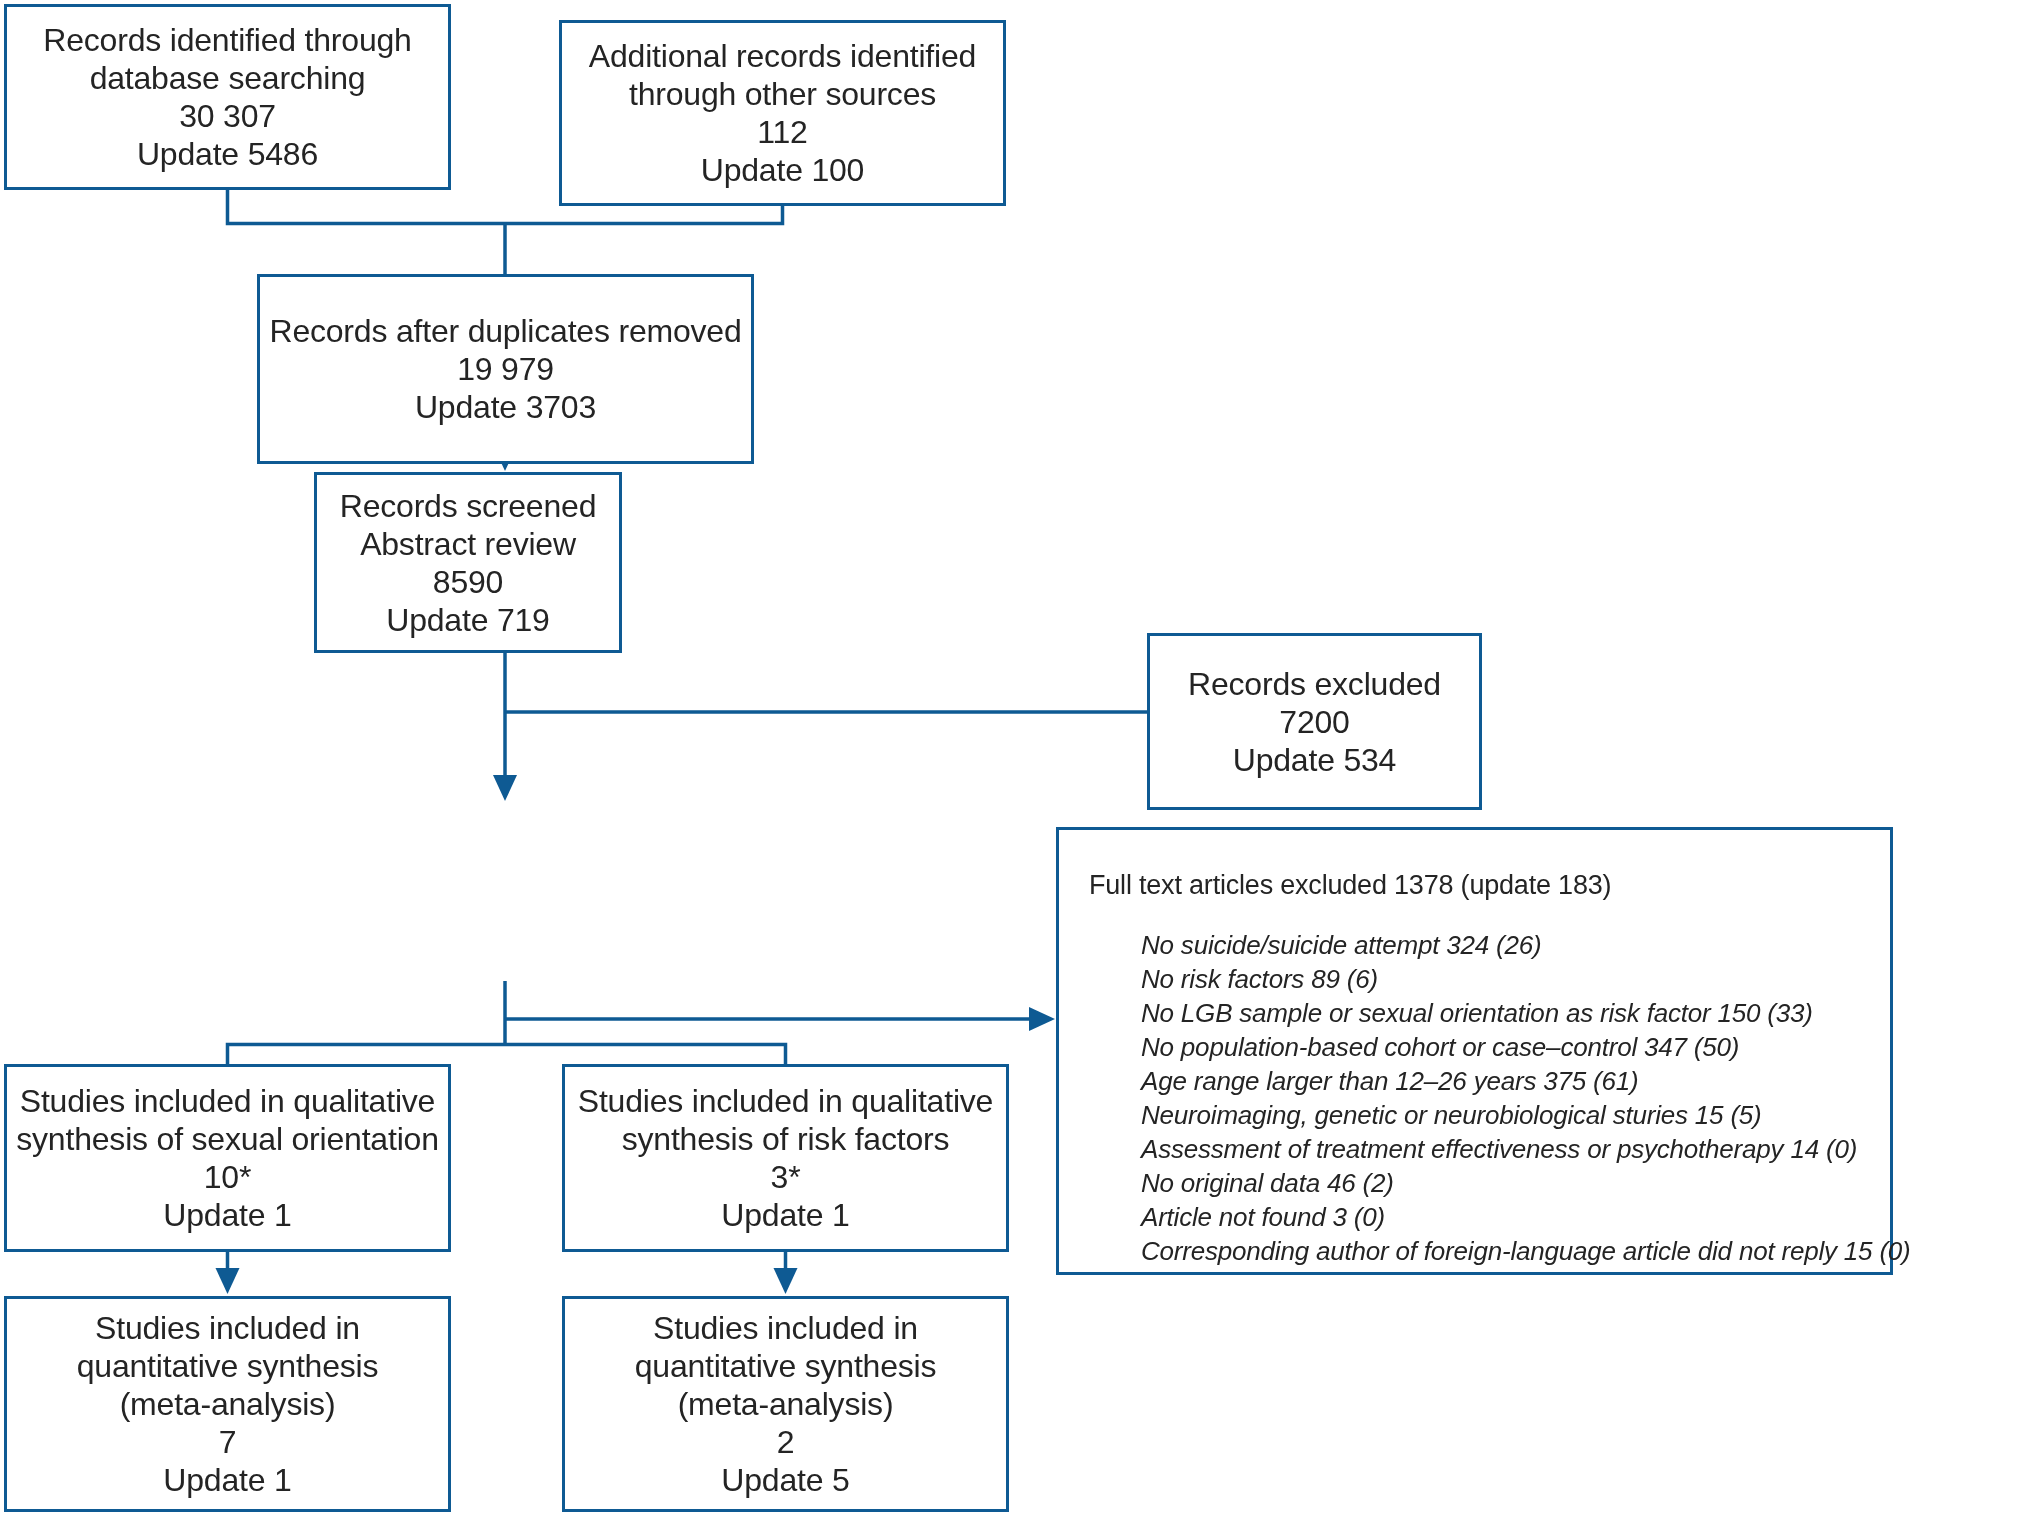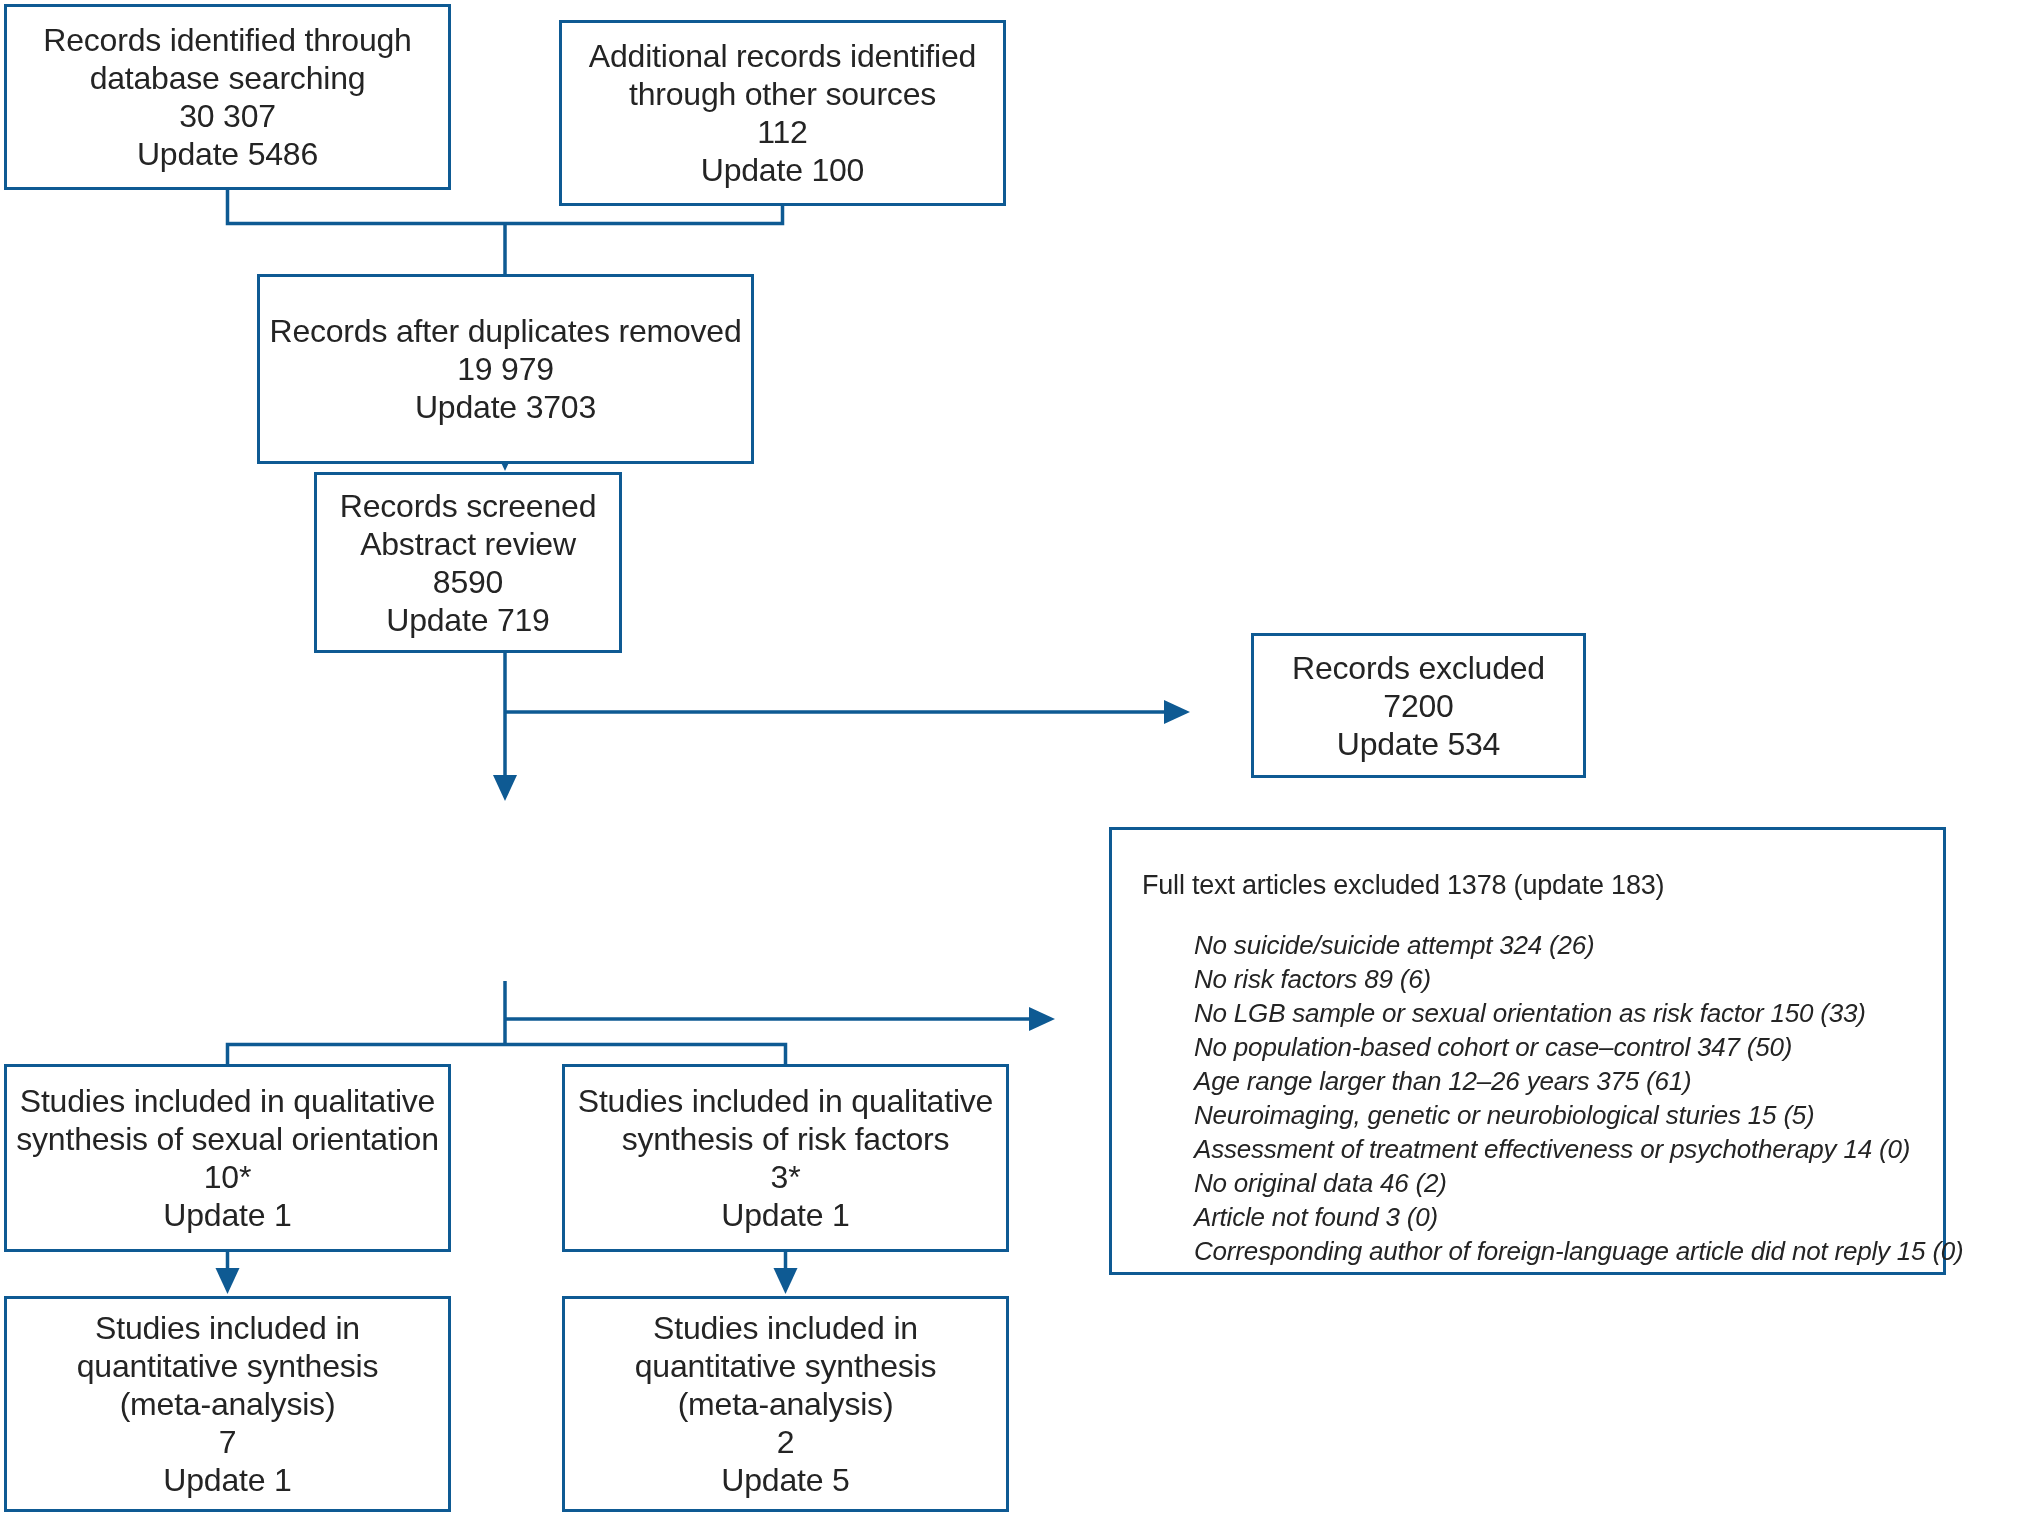--- a/index.html
+++ b/index.html
@@ -118,28 +118,28 @@
     <div class="line">Update 3703</div>
   </div>
 
   <div class="box center" style="left:314px; top:472px; width:308px; height:181px;">
     <div class="line">Records screened</div>
     <div class="line">Abstract review</div>
     <div class="line">8590</div>
     <div class="line">Update 719</div>
   </div>
 
-  <div class="box center" style="left:1251px; top:633px; width:335px; height:145px;align-items:center;">
+  <div class="box center" style="left:1147px; top:633px; width:335px; height:177px;align-items:center;">
     <div class="line">Records excluded</div>
     <div class="line">7200</div>
     <div class="line">Update 534</div>
   </div>
 
 
-  <div class="box bigbox" style="left:1109px; top:827px; width:837px; height:448px;">
+  <div class="box bigbox" style="left:1056px; top:827px; width:837px; height:448px;">
     <div class="bigbox-title">Full text articles excluded 1378 (update 183)</div>
     <div class="bigbox-items">
       <div class="item">No suicide/suicide attempt 324 (26)</div>
       <div class="item">No risk factors 89 (6)</div>
       <div class="item">No LGB sample or sexual orientation as risk factor 150 (33)</div>
       <div class="item">No population-based cohort or case–control 347 (50)</div>
       <div class="item">Age range larger than 12–26 years 375 (61)</div>
       <div class="item">Neuroimaging, genetic or neurobiological sturies 15 (5)</div>
       <div class="item">Assessment of treatment effectiveness or psychotherapy 14 (0)</div>
       <div class="item">No original data 46 (2)</div>

